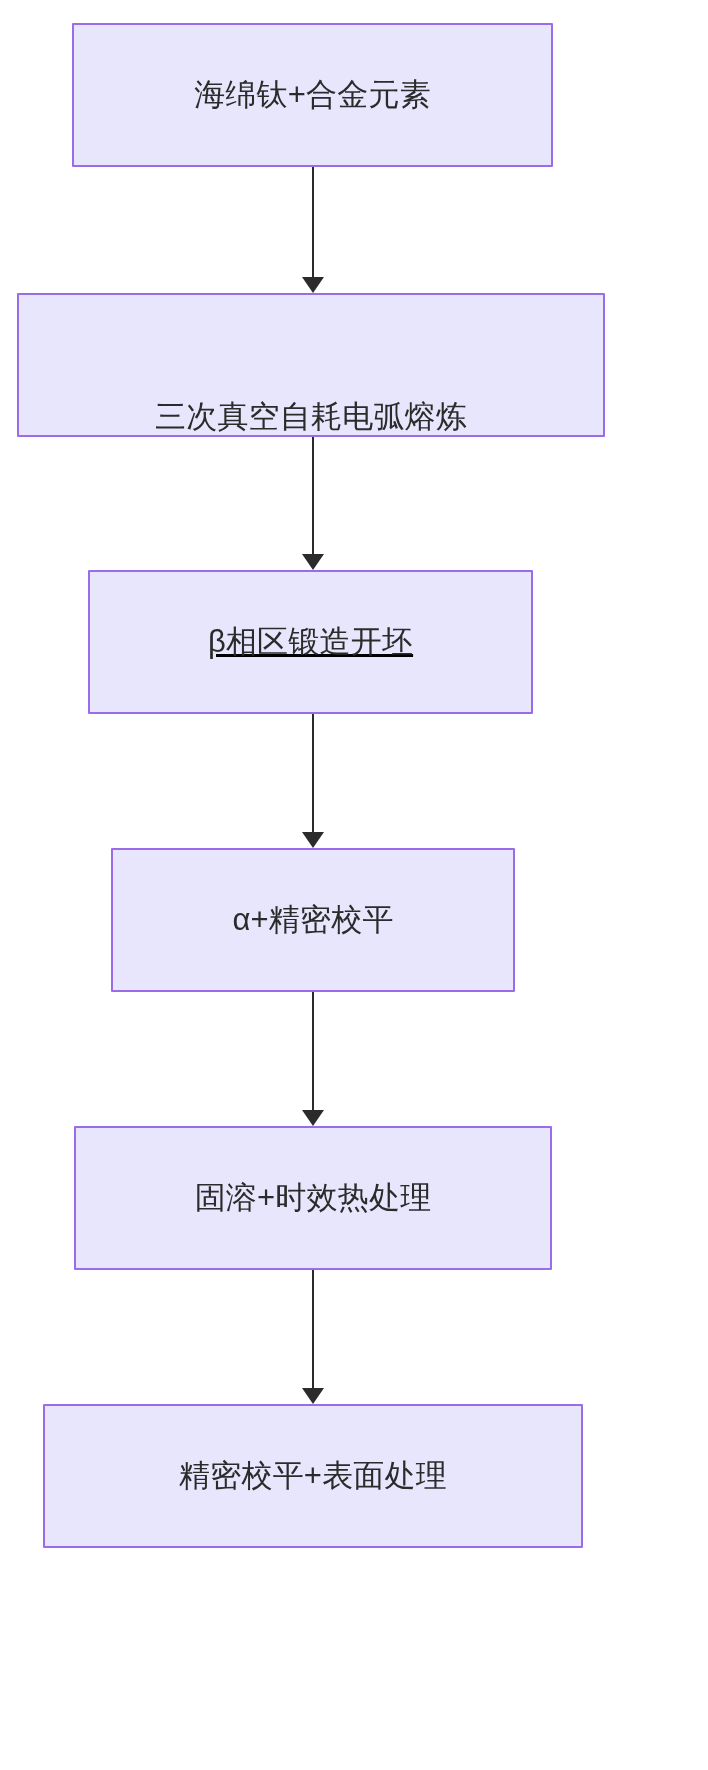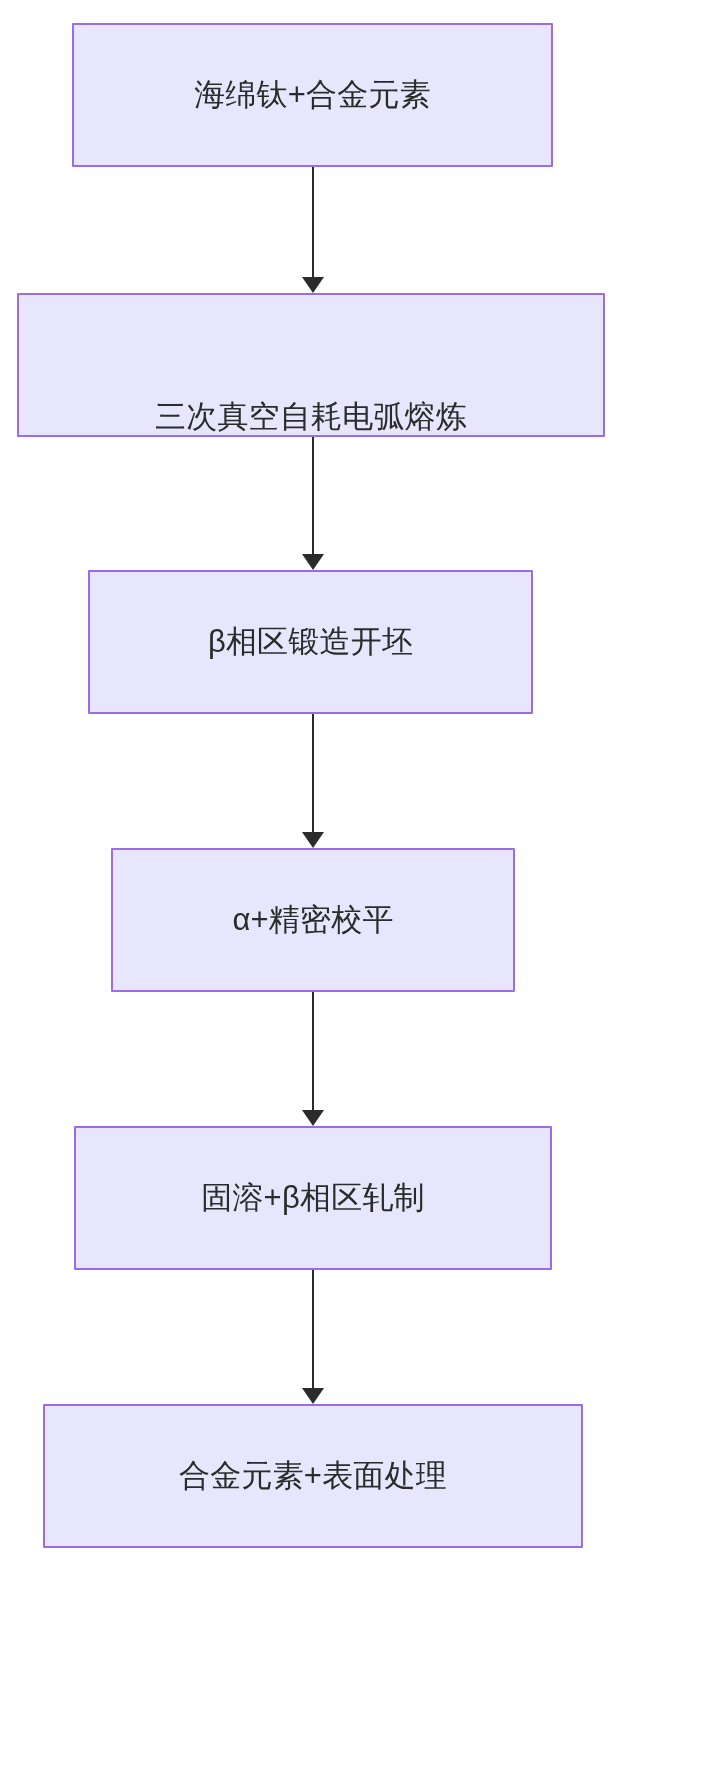--- a/index.html
+++ b/index.html
@@ -89,26 +89,26 @@
     <div class="edge-head" style="top: 118px; border-top-color: rgb(43, 43, 43);"></div>
   </div>
     </div>
   <div id="nodes-layer">
       <div class="node" style="left: 72px; top: 23px; width: 481px; height: 144px; background: rgb(232, 230, 252); border-color: rgb(154, 108, 232);">
     <span class="node-label" style="color: rgb(43, 43, 43);">海绵钛+合金元素</span>
   </div>
       <div class="node" style="left: 17px; top: 293px; width: 588px; height: 144px; background: rgb(232, 230, 252); border-color: rgb(154, 108, 232); align-items: flex-end;">
     <span class="node-label" style="color: rgb(43, 43, 43);">三次真空自耗电弧熔炼</span>
   </div>
-      <div class="node" style="left: 88px; top: 570px; width: 445px; height: 144px; background: rgb(232, 230, 252); border-color: rgb(154, 108, 232);">
+      <div class="node" style="left: 88px; top: 570px; width: 445px; height: 144px; background: rgb(232, 230, 252); border-color: rgb(154, 108, 232); text-decoration: underline;">
     <span class="node-label" style="color: rgb(43, 43, 43);">β相区锻造开坯</span>
   </div>
       <div class="node" style="left: 111px; top: 848px; width: 404px; height: 144px; background: rgb(232, 230, 252); border-color: rgb(154, 108, 232);">
     <span class="node-label" style="color: rgb(43, 43, 43);">α+精密校平</span>
   </div>
       <div class="node" style="left: 74px; top: 1126px; width: 478px; height: 144px; background: rgb(232, 230, 252); border-color: rgb(154, 108, 232);">
-    <span class="node-label" style="color: rgb(43, 43, 43);">固溶+β相区轧制</span>
+    <span class="node-label" style="color: rgb(43, 43, 43);">固溶+时效热处理</span>
   </div>
       <div class="node" style="left: 43px; top: 1404px; width: 540px; height: 144px; background: rgb(232, 230, 252); border-color: rgb(154, 108, 232);">
-    <span class="node-label" style="color: rgb(43, 43, 43);">合金元素+表面处理</span>
+    <span class="node-label" style="color: rgb(43, 43, 43);">精密校平+表面处理</span>
   </div>
     </div>
 </div>
 
 </body></html>

